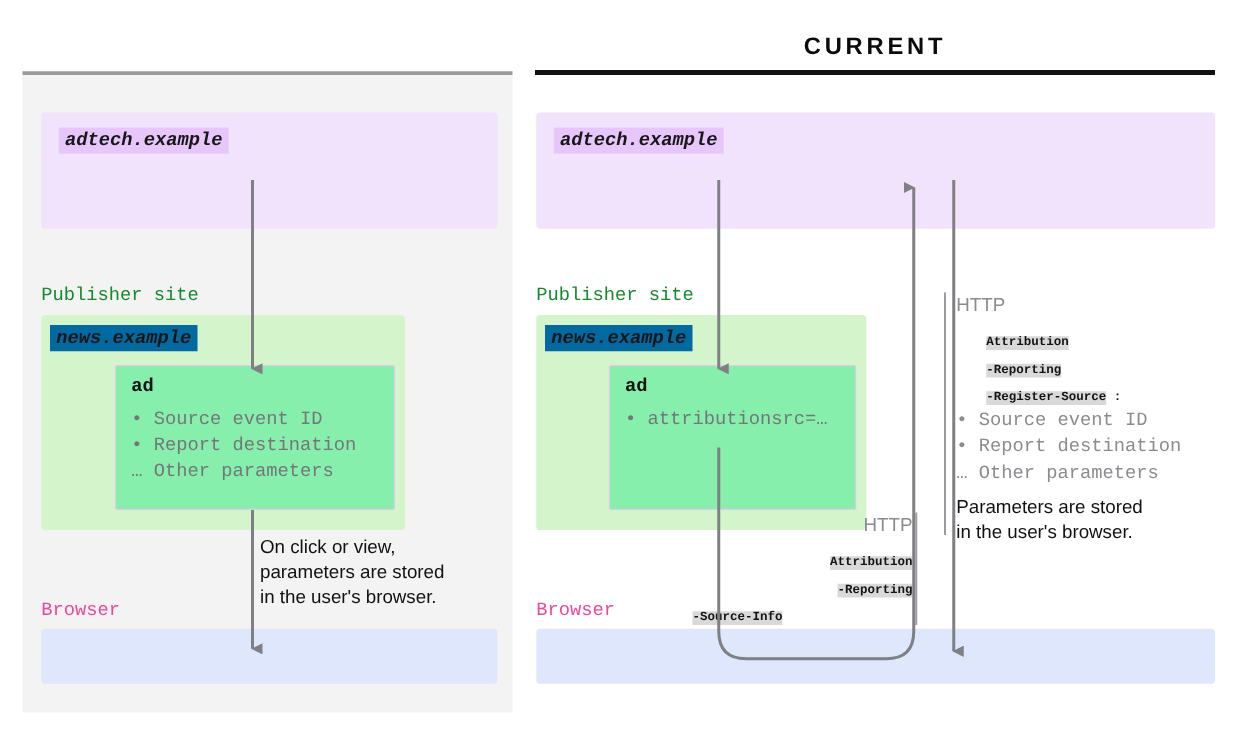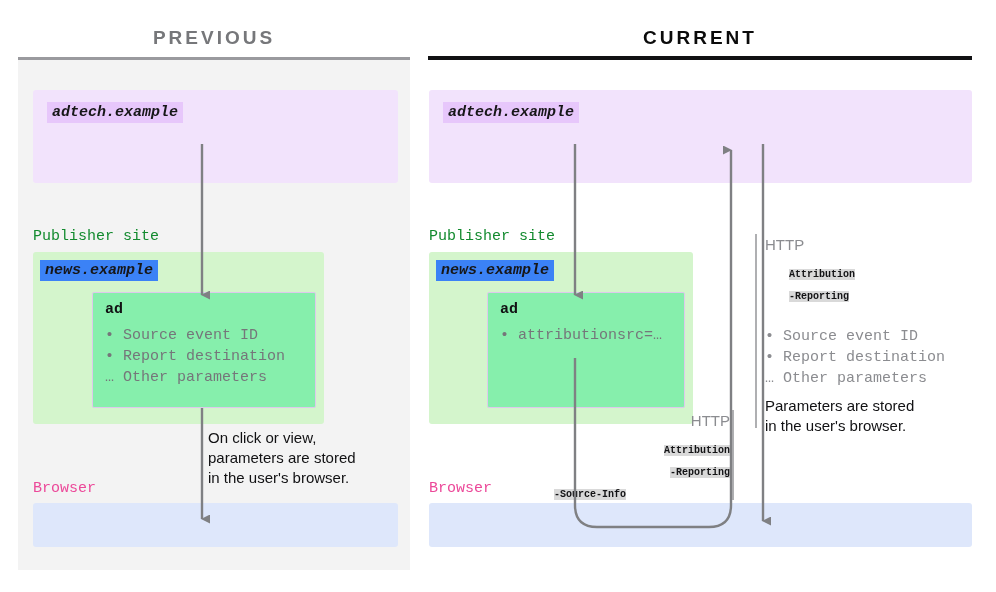--- a/index.html
+++ b/index.html
@@ -29,21 +29,21 @@
   .zone.blue{background:#dee7fb;}
   .zone-label{position:absolute;font-family:"Liberation Mono",monospace;
               font-size:15px;font-weight:normal;letter-spacing:0px;}
   .zone-label.pub{color:#128a2e;}
   .zone-label.brw{color:#ec4899;}
 
   .chip{position:absolute;font-family:"Liberation Mono",monospace;
         font-size:15px;font-style:italic;font-weight:bold;
         padding:2px 5px;white-space:nowrap;}
   .chip.purple{background:#e7c7fb;color:#171718;}
-  .chip.green{background:#3b82f6;color:#171718;}
+  .chip.green{background:#0369a1;color:#171718;}
 
   
   .adcard{position:absolute;background:#86efac;border:1px solid #ddc9ec;
           border-radius:2px;}
   .adcard .hd{position:absolute;left:12px;top:8px;font-size:15px;
               font-weight:bold;color:#111113;
               font-family:"Liberation Mono",monospace;}
   .adlist{position:absolute;left:12px;font-size:15px;color:#75767a;
           font-family:"Liberation Mono",monospace;line-height:21px;
           white-space:pre;}
@@ -64,21 +64,20 @@
               font-size:15px;color:#8b8c90;line-height:21px;white-space:pre;}
 
   svg.overlay{position:absolute;left:0;top:0;width:996px;height:592px;
               pointer-events:none;}
 </style>
 </head>
 <body>
 
 <div class="stage">
 
-  <div class="col-title prev">PREVIOUS</div>
   <div class="divider prev"></div>
 
   <div class="col-title curr">CURRENT</div>
   <div class="divider curr"></div>
 
   <div class="panel prev"></div>
 
   <div class="zone purple" style="left:33px;top:90px;width:365px;height:93px;"></div>
   <div class="chip purple" style="left:47px;top:102px;">adtech.example</div>
 
@@ -128,20 +127,23 @@
     <span>-Source-Info</span>
   </div>
 
   <div class="http-lbl" style="left:765px;top:236px;">HTTP</div>
   <div class="hdr-tok" style="left:765px;top:258px;">
     <span>Attribution</span>
   </div>
   <div class="hdr-tok" style="left:765px;top:280px;">
     <span>-Reporting</span>
   </div>
+  <div class="hdr-tok" style="left:765px;top:302px;">
+    <span>-Register-Source</span><i> :</i>
+  </div>
   <div class="param-list" style="left:765px;top:326px;">• Source event ID
 • Report destination
 … Other parameters</div>
   <div class="note" style="left:765px;top:396px;width:210px;">Parameters are stored
 in the user's browser.</div>
 
   <svg class="overlay" viewBox="0 0 996 592">
     <defs>
       <marker id="ah-down" markerWidth="9" markerHeight="9" refX="4.5" refY="8" orient="auto" markerUnits="userSpaceOnUse">
         <path d="M0 0 L9 0 L4.5 9 Z" fill="#7f8083"></path>

